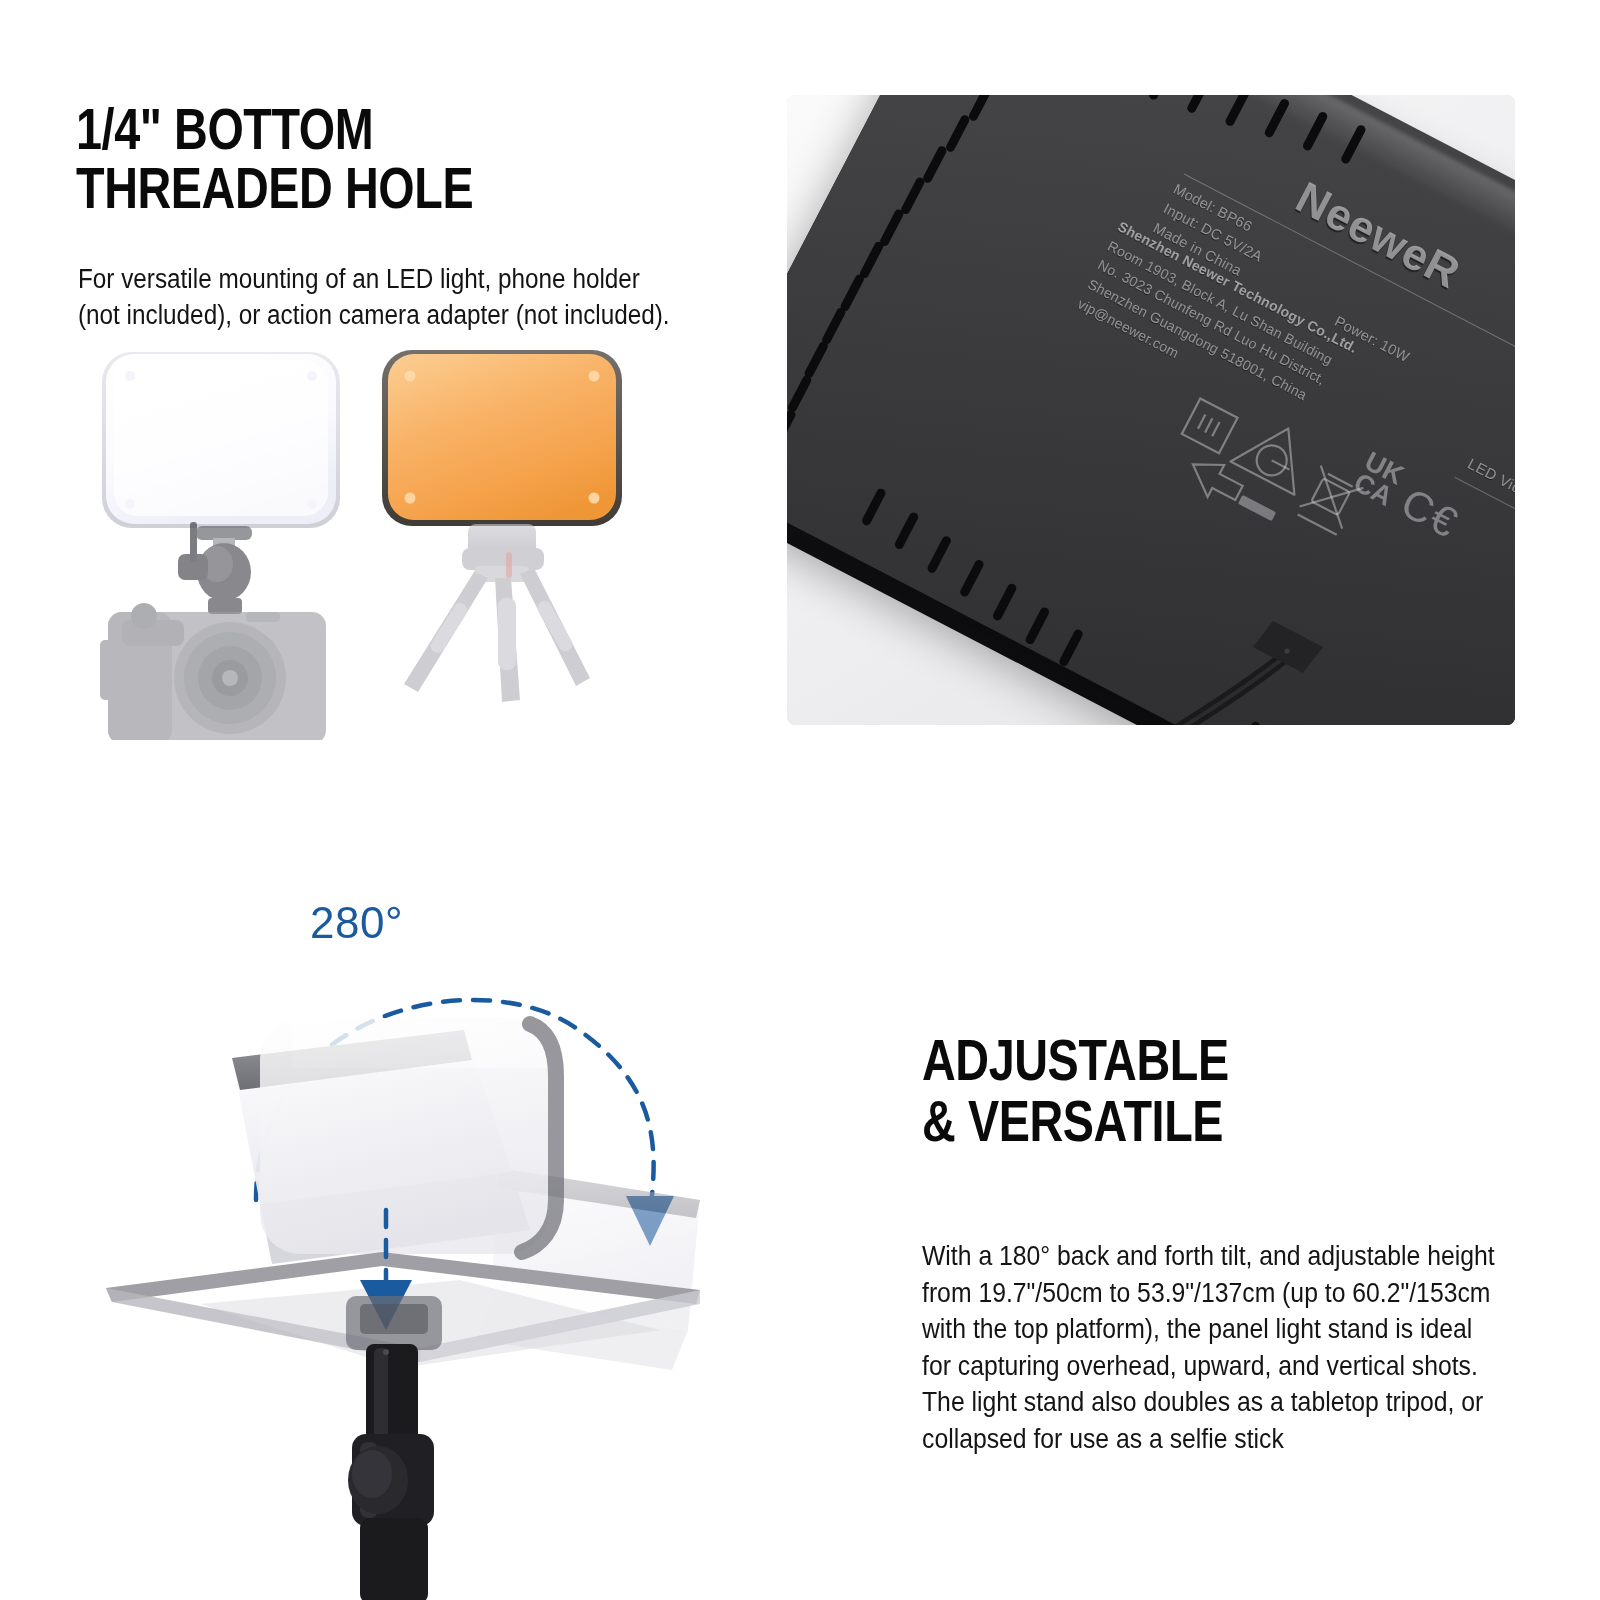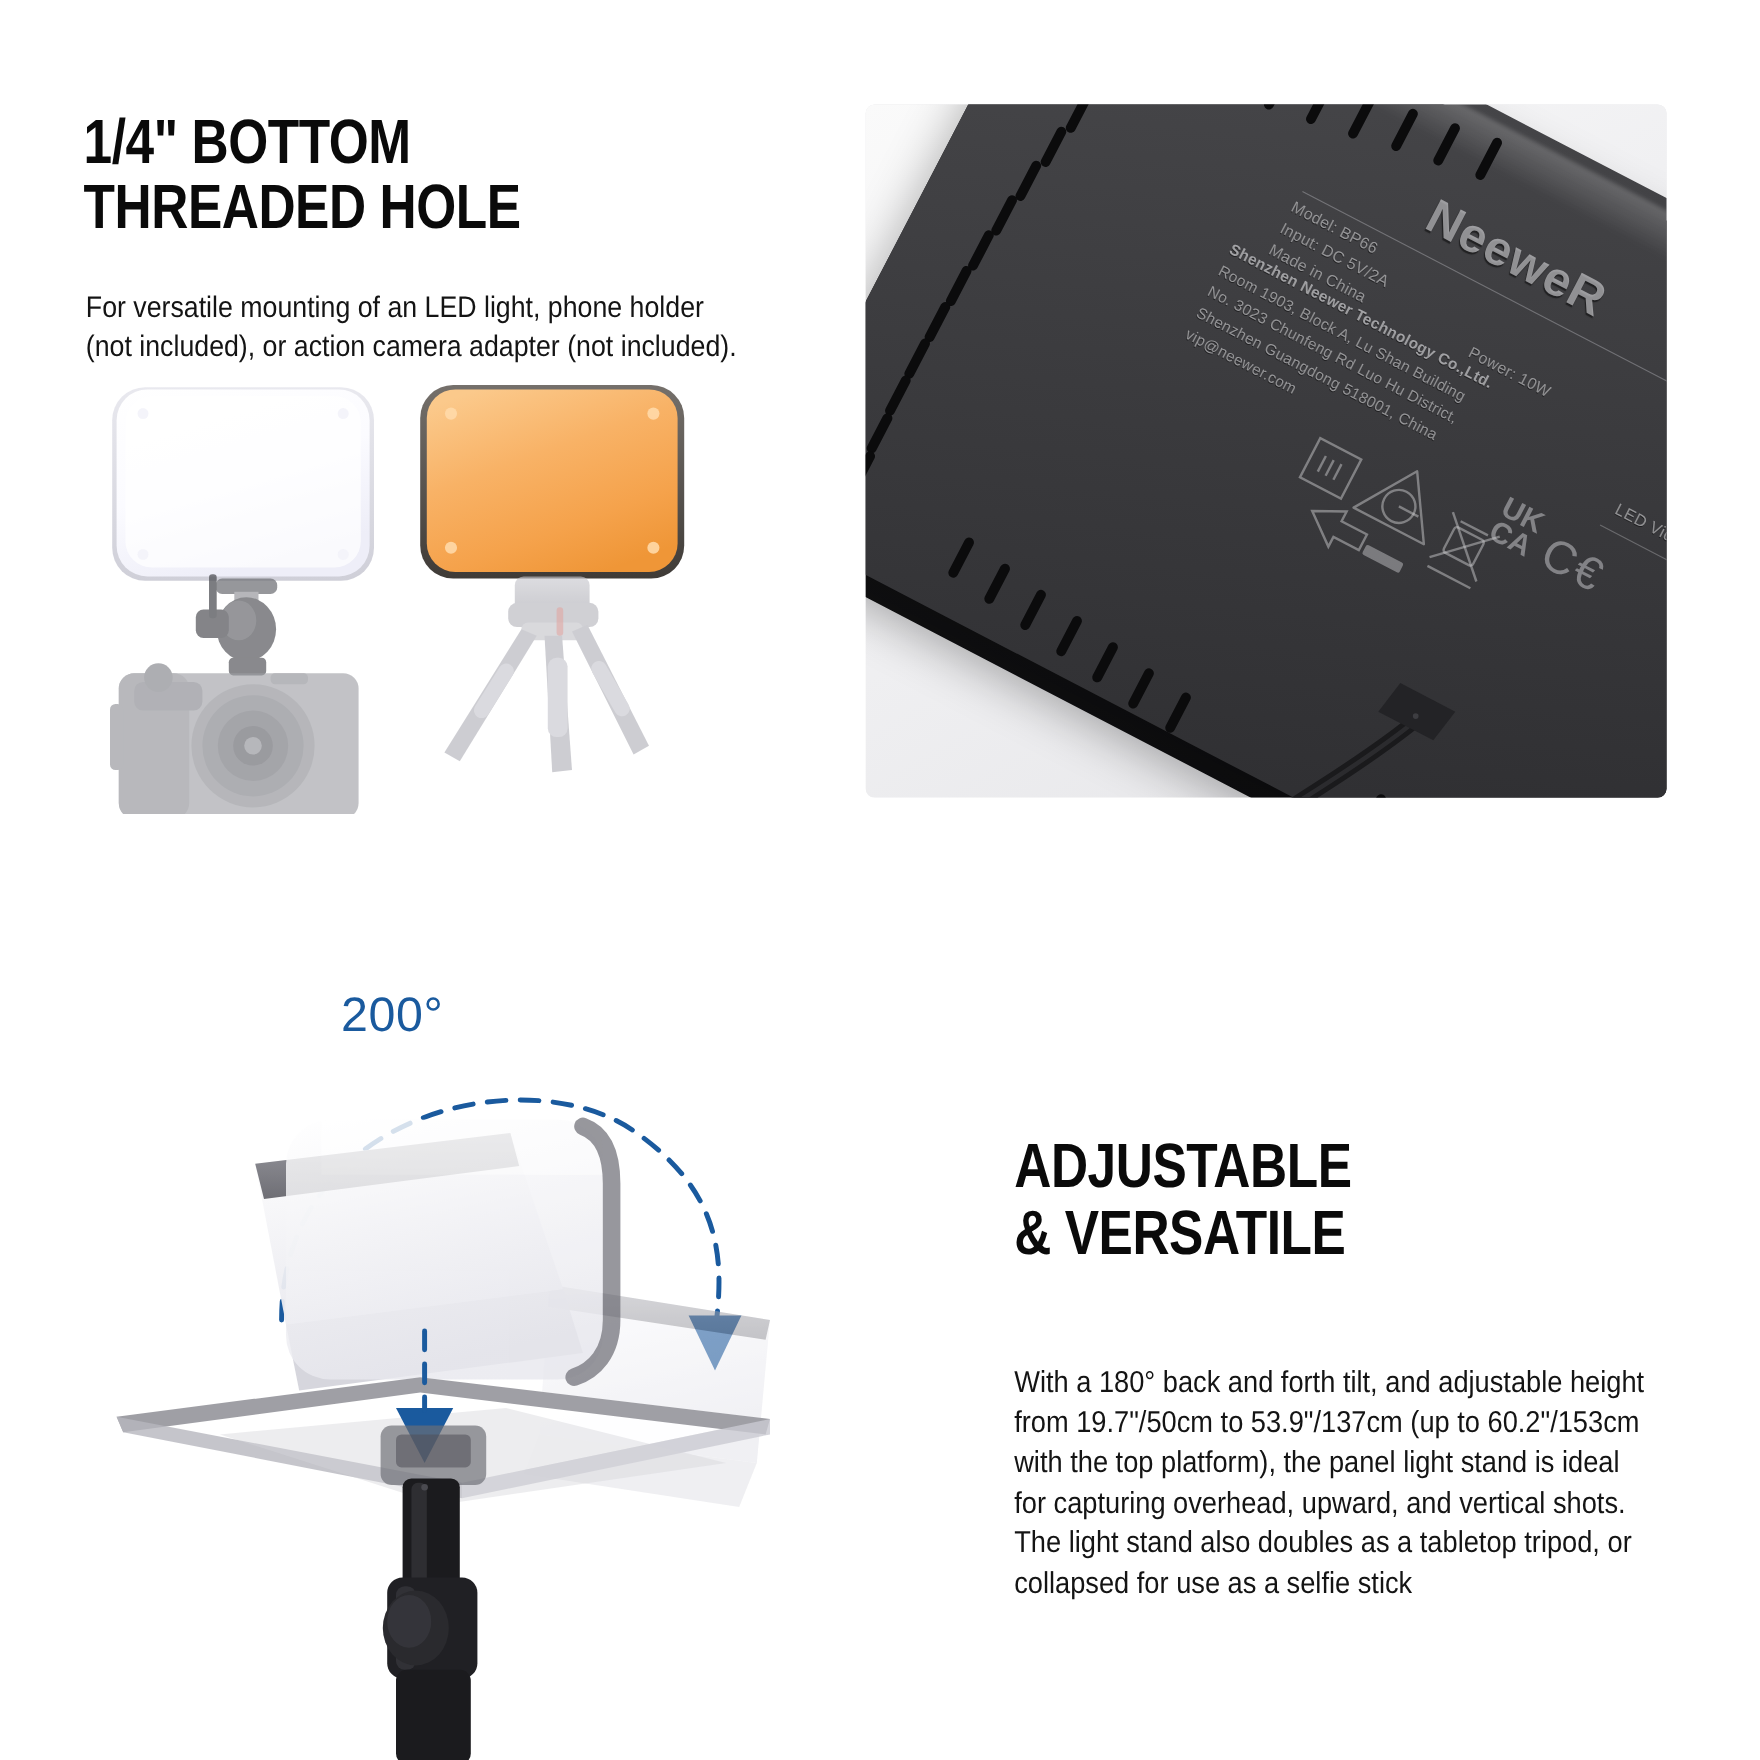--- a/index.html
+++ b/index.html
@@ -462,21 +462,21 @@
     </div>
 
     <svg class="cable" style="left:300px;top:520px;" width="260" height="180" viewBox="0 0 260 180">
       <path d="M214 28 C190 50 150 78 96 112 C62 134 34 150 4 166" stroke="#1a1a1c" stroke-width="13" fill="none" stroke-linecap="round"></path>
       <path d="M214 28 C190 50 150 78 96 112 C62 134 34 150 4 166" stroke="#3a3a3e" stroke-width="4" fill="none" stroke-linecap="round" opacity="0.55"></path>
       <path d="M186 6 L236 32 L216 58 L166 32 Z" fill="#232326"></path>
       <circle cx="200" cy="36" r="2.6" fill="#3d3d41"></circle>
     </svg>
   </div>
 
-  <div id="tilt-label">200°</div>
+  <div id="tilt-label">280°</div>
 
   <svg width="760" height="700" viewBox="0 0 760 700" style="position:absolute;left:60px;top:900px;">
     <defs>
       <linearGradient id="gp1" x1="0" y1="0" x2="0.3" y2="1">
         <stop offset="0%" stop-color="#ffffff"></stop>
         <stop offset="100%" stop-color="#e8e8ee"></stop>
       </linearGradient>
       <linearGradient id="gp2" x1="0" y1="0" x2="0.3" y2="1">
         <stop offset="0%" stop-color="#fbfbfd" stop-opacity="0.85"></stop>
         <stop offset="100%" stop-color="#dedee6" stop-opacity="0.85"></stop>

